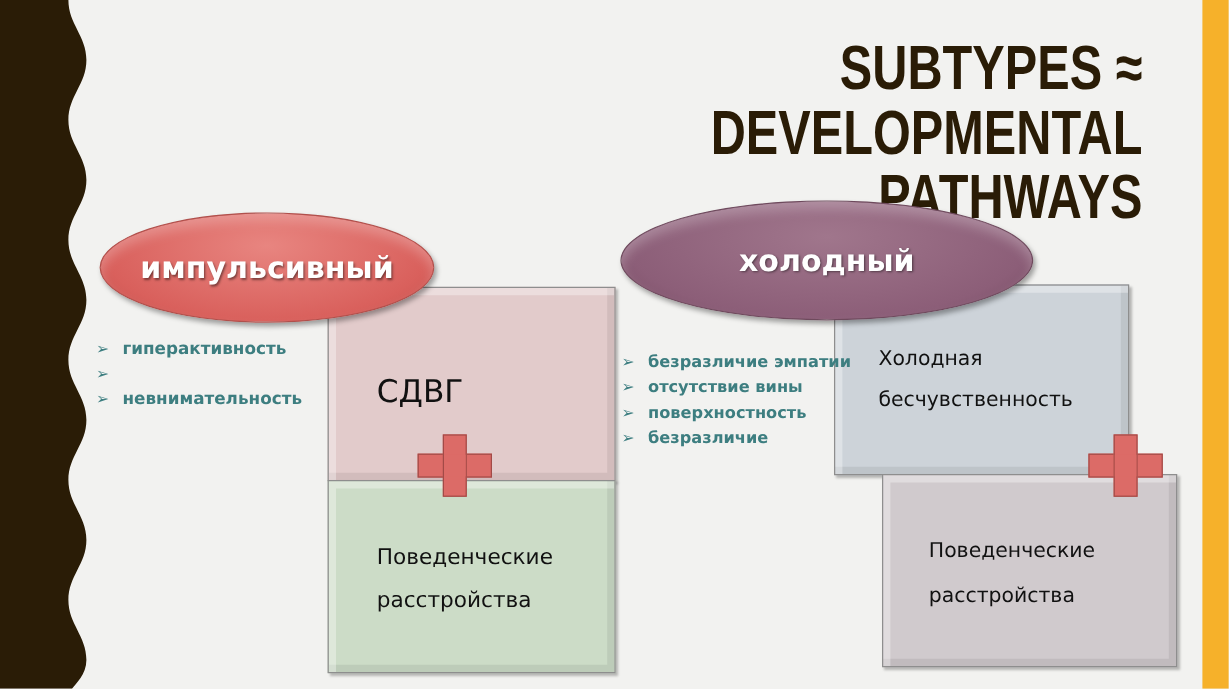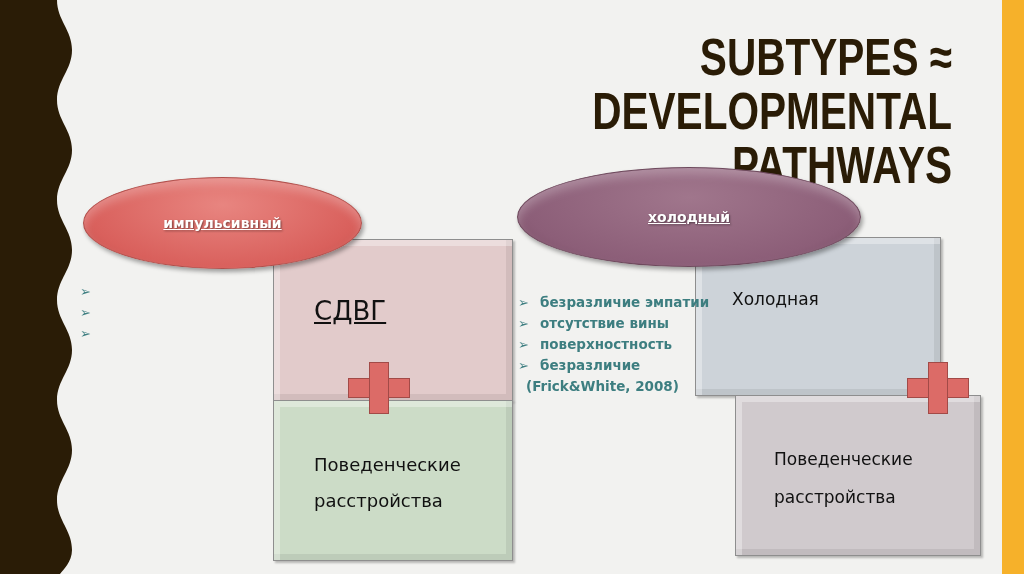--- a/index.html
+++ b/index.html
@@ -30,21 +30,21 @@
       position: absolute; color: #111;
       font-family: "DejaVu Sans", sans-serif;
     }
 
     .ellipse {
       position: absolute; border-radius: 50%;
       display: flex; align-items: center; justify-content: center;
       box-shadow: 2px 3px 4px rgba(0,0,0,0.35), inset 0 6px 10px rgba(255,255,255,0.25);
     }
     .ellipse-label {
-      color: #fff; font-weight: bold; font-size: 14px; text-decoration: underline;
+      color: #fff; font-weight: bold; font-size: 25px; 
       text-shadow: 1px 1px 2px rgba(0,0,0,0.45);
     }
 
     .plus { position: absolute; width: 62px; height: 52px; }
     .plus .h { position: absolute; left: 0; top: 16px; width: 62px; height: 20px; background: #dc6b67; border: 1px solid #a24a47; box-sizing: border-box; }
     .plus .v { position: absolute; left: 21px; top: 0; width: 20px; height: 52px; background: #dc6b67; border: 1px solid #a24a47; box-sizing: border-box; }
     .plus .cover { position: absolute; left: 22px; top: 17px; width: 18px; height: 18px; background: #dc6b67; }
 
     .bullets { position: absolute; color: #3d7e80; font-weight: bold; font-size: 14px; line-height: 21px; }
     .bullet { display: flex; align-items: center; white-space: nowrap; }
@@ -63,21 +63,21 @@
 </svg>
 
 <div class="accent-strip" style="background:#f6b12a;"></div>
 
 <div class="title">
   <span>SUBTYPES ≈ DEVELOPMENTAL</span>
   <span>PATHWAYS</span>
 </div>
 
 <div class="box" style="left:273px; top:239px; width:240px; height:162px; background:#e2cbcb;">
-  <div class="box-text" style="left:40px; top:56px; font-size:26px;text-decoration:underline;">СДВГ</div>
+  <div class="box-text" style="left:40px; top:72px; font-size:26px;">СДВГ</div>
 </div>
 <div class="box" style="left:273px; top:400px; width:240px; height:161px; background:#ccdcc7;">
   <div class="box-text" style="left:40px; top:46px; font-size:18px; line-height:36px;">
     <div>Поведенческие</div>
     <div>расстройства</div>
   </div>
 </div>
 
 <div class="ellipse" style="left:83px; top:177px; width:277px; height:90px; background: radial-gradient(ellipse at 50% 30%, #e88580 0%, #d9605c 70%, #c04f4b 100%); border:1px solid #b0504c;">
   <span class="ellipse-label">импульсивный</span>
@@ -85,32 +85,35 @@
 
 <div class="plus" style="left:348px; top:362px;">
   <div class="h"></div>
     <div class="v"></div>
     <div class="cover"></div>
 </div>
 
 <div class="bullets" style="left:80px; top:281px;">
   <div class="bullet">
     <span class="arrow">➢</span>
+    <span>гиперактивность</span>
   </div>
   <div class="bullet">
     <span class="arrow">➢</span>
   </div>
   <div class="bullet">
     <span class="arrow">➢</span>
+    <span>невнимательность</span>
   </div>
 </div>
 
 <div class="box" style="left:695px; top:237px; width:246px; height:159px; background:#cdd3d9;padding-left:43px;">
   <div class="box-text" style="left:36px; top:44px; font-size:17px; line-height:34px;">
     <div>Холодная</div>
+    <div>бесчувственность</div>
   </div>
 </div>
 <div class="box" style="left:735px; top:395px; width:246px; height:161px; background:#d0cacd;">
   <div class="box-text" style="left:38px; top:44px; font-size:17px; line-height:38px;">
     <div>Поведенческие</div>
     <div>расстройства</div>
   </div>
 </div>
 
 <div class="ellipse" style="left:517px; top:167px; width:342px; height:98px; background: radial-gradient(ellipse at 50% 30%, #a0768c 0%, #8c5e78 70%, #74485f 100%); border:1px solid #6e4a5d;justify-content:center;">
@@ -133,14 +136,13 @@
     <span>отсутствие вины</span>
   </div>
   <div class="bullet">
     <span class="arrow">➢</span>
     <span>поверхностность</span>
   </div>
   <div class="bullet">
     <span class="arrow">➢</span>
     <span>безразличие</span>
   </div>
-  <div class="cite" style="padding-left:8px;">(Frick&amp;White, 2008)</div>
 </div>
 
 </body></html>

